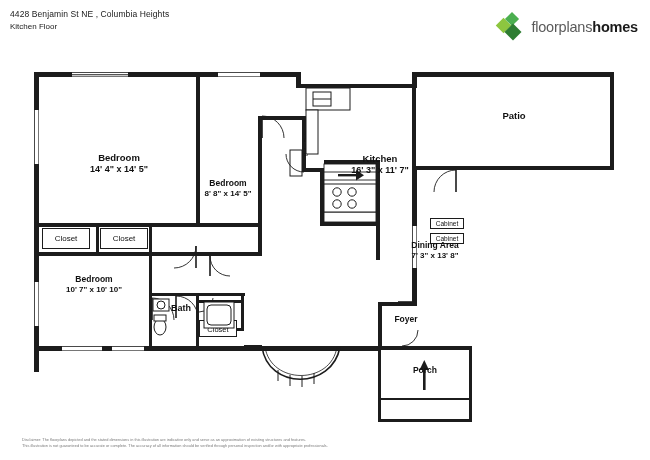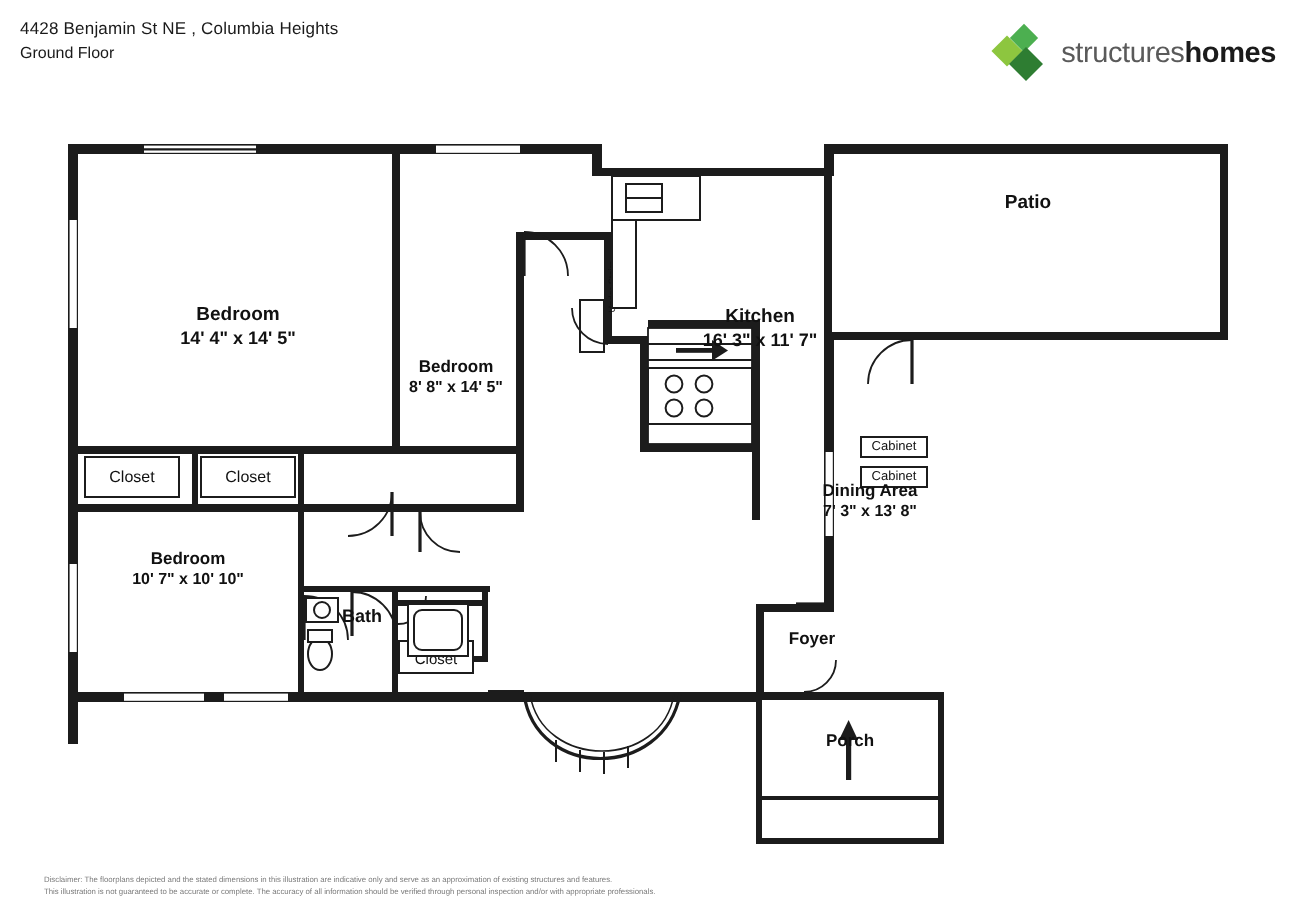--- a/index.html
+++ b/index.html
@@ -136,30 +136,30 @@
     color: #7a7a7a;
     line-height: 1.5;
   }
 </style>
 </head>
 <body>
 
 <div class="page">
 
   <div class="addr">4428 Benjamin St NE , Columbia Heights</div>
-  <div class="floor">Ground Floor</div>
+  <div class="floor">Kitchen Floor</div>
 
   <div class="brand">
     <div class="brand-mark">
       <span class="bm1"></span>
         <span class="bm2"></span>
         <span class="bm3"></span>
     </div>
     <div class="brand-text">
-      <span class="light">structures</span><span class="bold">homes</span>
+      <span class="light">floorplans</span><span class="bold">homes</span>
     </div>
   </div>
 
   <div class="plan">
 
     <div class="wall" style="left:34px; top:22px; width:266px; height:5px;"></div>
 
     <div class="wall" style="left:296px; top:22px; width:5px; height:16px;"></div>
     <div class="wall" style="left:296px; top:34px; width:120px; height:4px;"></div>
     <div class="wall" style="left:412px; top:22px; width:5px; height:16px;"></div>
@@ -350,21 +350,21 @@
     <div class="room-label r-med" style="left:186px; top:128px; width:84px;">
       <span class="nm">Bedroom</span>
       <span class="dim">8' 8" x 14' 5"</span>
     </div>
 
     <div class="room-label r-big" style="left:326px; top:103px; width:108px;text-align:center;">
       <span class="nm">Kitchen</span>
       <span class="dim">16' 3" x 11' 7"</span>
     </div>
 
-    <div class="room-label r-big" style="left:470px; top:46px; width:88px;">
+    <div class="room-label r-big" style="left:470px; top:60px; width:88px;">
       <span class="nm">Patio</span>
       <span class="dim"></span>
     </div>
 
     <div class="room-label r-med" style="left:42px; top:224px; width:104px;">
       <span class="nm">Bedroom</span>
       <span class="dim">10' 7" x 10' 10"</span>
     </div>
 
 

